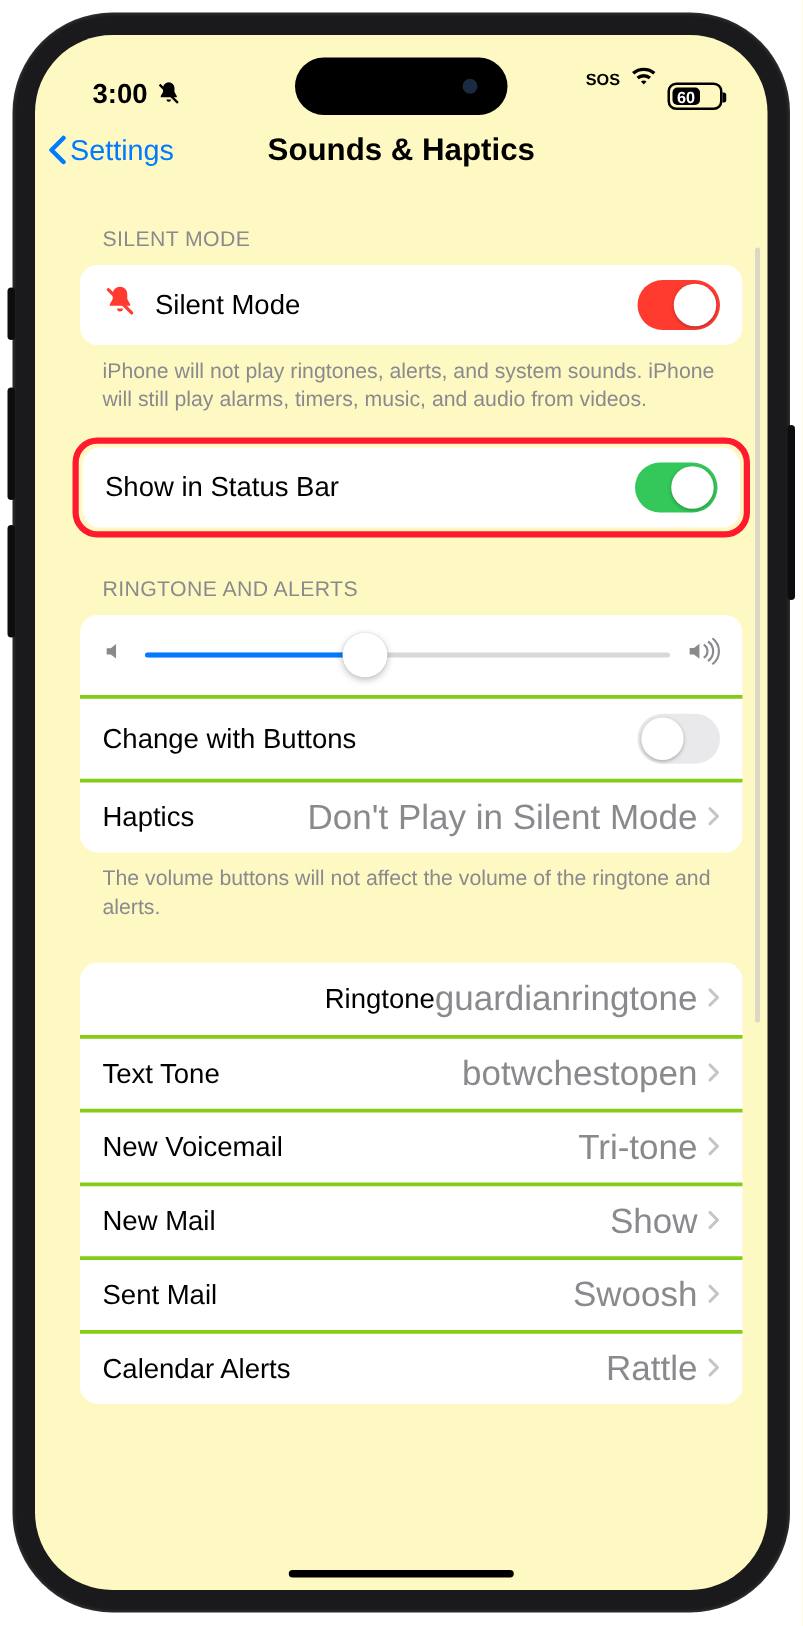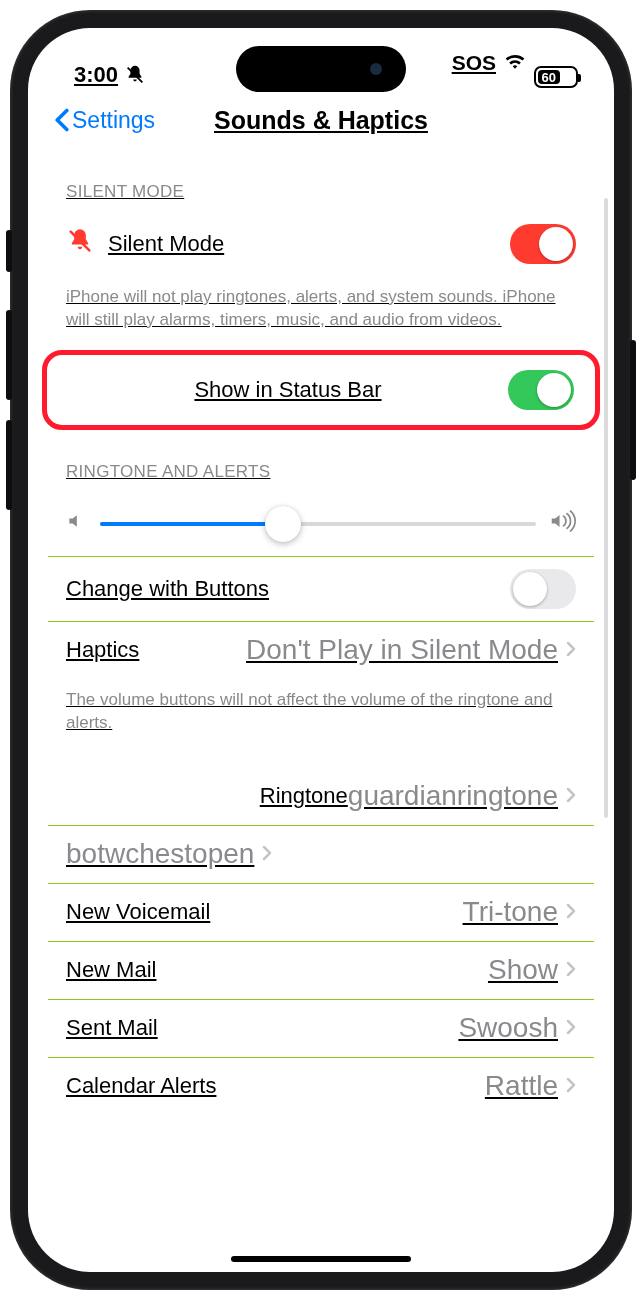--- a/index.html
+++ b/index.html
@@ -15,25 +15,24 @@
     height: 1280px;
     background: #1a1a1c;
     border-radius: 80px;
     padding: 18px;
     position: relative;
     box-shadow: inset 0 0 4px rgba(255,255,255,.2);
   }
   .screen {
     width: 100%;
     height: 100%;
-    background: #ffffff;
+    background: #fef9c3;
     border-radius: 62px;
     overflow: hidden;
     position: relative;
-    text-decoration: underline;
   }
   
   .island {
     position: absolute;
     top: 18px;
     left: 50%;
     transform: translateX(-50%);
     width: 170px;
     height: 46px;
     background: #000;
@@ -77,49 +76,50 @@
   .battery-fill{background:#000;height:100%;border-radius:4px;display:flex;align-items:center;justify-content:center;color:#fff}
 
   
   .nav{
     display:flex;align-items:center;justify-content:center;
     position:relative;height:60px;
     padding:0 18px;
     font-size:23px;
   }
   .nav-back{
-    position:absolute;left:26px;
+    position:absolute;left:10px;
     color:#007aff;display:flex;align-items:center;gap:2px;
     font-size:23px;
   }
   .nav-title{font-weight:600;font-size:25px}
 
   .content{
     overflow-y:auto;
     height:calc(100% - 122px);
     padding:0 20px 40px;
+    margin-left:16px;
   }
   .section-header{
     color:#8a8a8e;
     font-size:17px;
     text-transform:uppercase;
     letter-spacing:.3px;
     padding:32px 18px 10px;
   }
   .group{
     background:#fff;
     border-radius:14px;
   }
   .row{
     display:flex;align-items:center;
     min-height:58px;
     padding:12px 18px;
     font-size:22px;
     color:#000;
-    border-top:1px solid #84cc16;
+    border-top:3px solid #84cc16;
   }
   .row:first-child{border-top:none}
   .row .label{flex:1}
   .row .value{color:#8a8a8e;font-size:28px}
   .chevron{color:#c5c5c7;margin-left:8px}
   .footer-note{
     color:#8a8a8e;font-size:17px;line-height:1.35;
     padding:10px 18px 0;
   }
 
@@ -137,21 +137,20 @@
   .toggle.on-green{background:#34c759}
   .toggle.on-orange{background:#ff3b30}
   .toggle.on-green .knob,.toggle.on-orange .knob{left:29px}
 
   
   .highlight-wrap{
     border:5px solid #ff1a2e;
     border-radius:20px;
     padding:3px;
     margin:18px -6px 0;
-    text-align:center;
   }
   .highlight-wrap .group{border-radius:14px}
 
   
   .slider-row{
     display:flex;align-items:center;gap:14px;
     padding:18px 18px;
   }
   .slider{
     flex:1;height:4px;background:#d8d8dc;border-radius:2px;position:relative;
@@ -195,21 +194,21 @@
         <span>3:00</span>
         <span class="bell-off">
           <svg width="22" height="22" viewBox="0 0 24 24">
               <path fill="#000" d="M12 2a5 5 0 0 0-5 5v3.5L5 14v1h14v-1l-2-3.5V7a5 5 0 0 0-5-5z"></path>
               <path stroke="#000" stroke-width="2" d="M4 4 L20 20"></path>
               <path fill="#000" d="M10 17a2 2 0 0 0 4 0z"></path>
             </svg>
         </span>
       </div>
       <div class="status-right">
-        <span style="font-weight:600;font-size:21px">SOS</span>
+        <span style="font-weight:600;font-size:13px">SOS</span>
         <span>
           <svg width="22" height="18" viewBox="0 0 24 20">
               <path fill="#000" d="M12 18.5 9.5 15.8a4 4 0 0 1 5 0zM5.5 11.6a10 10 0 0 1 13 0l-2 2.2a7 7 0 0 0-9 0zM1.6 7.3a16 16 0 0 1 20.8 0l-2 2.2a13 13 0 0 0-16.8 0z"></path>
             </svg>
         </span>
         <span class="battery">
           <span class="battery-fill" style="width:60%">60</span>
         </span>
       </div>
     </div>
@@ -294,20 +293,21 @@
       <div class="spacer-top"></div>
       <div class="group" id="sounds-group" style="margin-top:24px">
           <div class="row" style="border-top: none; text-align: right;">
             <span class="label">Ringtone</span>
             <span class="value">guardianringtone</span>
             <span class="chevron"><svg width="10" height="16" viewBox="0 0 10 16">
                 <path fill="none" stroke="#c5c5c7" stroke-width="2.5" stroke-linecap="round" stroke-linejoin="round" d="M2 2l6 6-6 6"></path>
               </svg></span>
           </div>
           <div class="row">
+            <span class="label">Text Tone</span>
             <span class="value">botwchestopen</span>
             <span class="chevron"><svg width="10" height="16" viewBox="0 0 10 16">
                 <path fill="none" stroke="#c5c5c7" stroke-width="2.5" stroke-linecap="round" stroke-linejoin="round" d="M2 2l6 6-6 6"></path>
               </svg></span>
           </div>
           <div class="row">
             <span class="label">New Voicemail</span>
             <span class="value">Tri-tone</span>
             <span class="chevron"><svg width="10" height="16" viewBox="0 0 10 16">
                 <path fill="none" stroke="#c5c5c7" stroke-width="2.5" stroke-linecap="round" stroke-linejoin="round" d="M2 2l6 6-6 6"></path>

